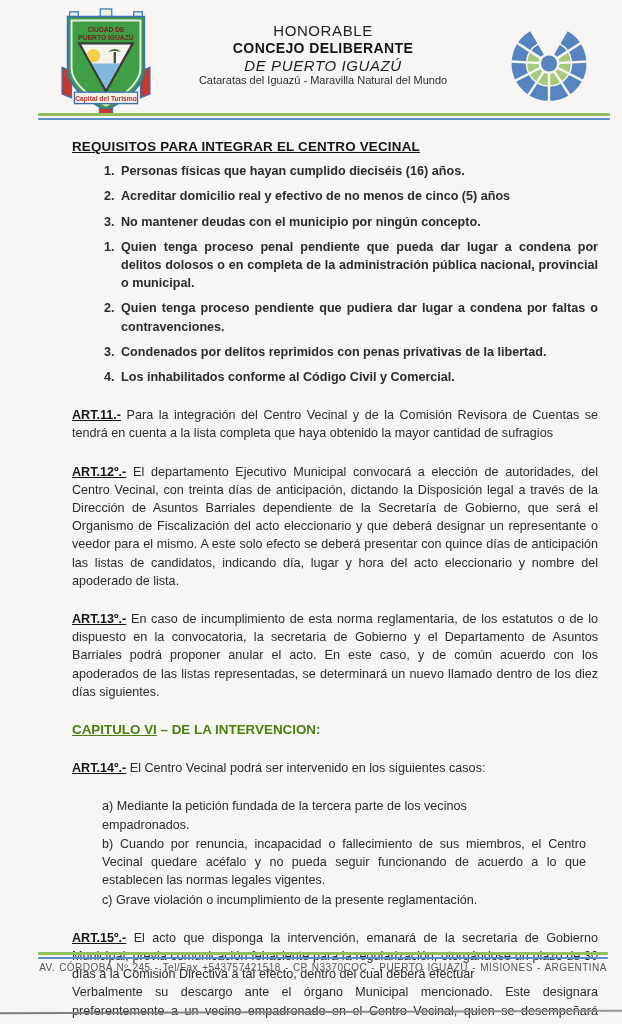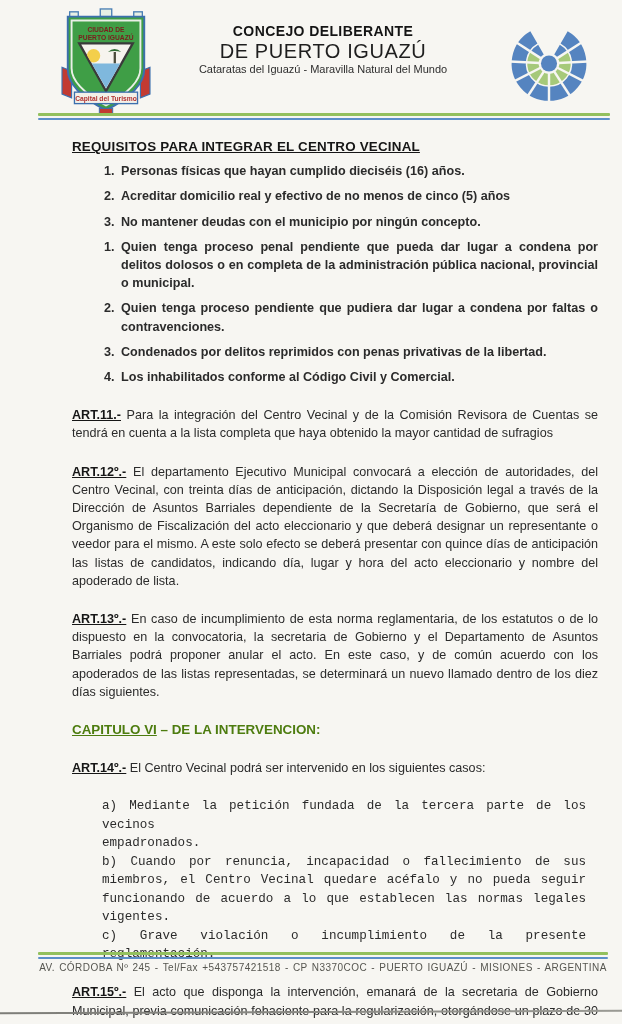--- a/index.html
+++ b/index.html
@@ -8,36 +8,36 @@
     background:#f7f6f2;
     font-family:"Liberation Sans", sans-serif;
     color:#2b2b2b;
   }
   
   .header{position:absolute;top:8px;left:0;right:0;height:104px;display:flex;align-items:flex-start;}
   .crest-wrap{margin-left:58px;width:96px;flex:0 0 auto;}
   .header-center{flex:1 1 auto;text-align:center;padding-top:14px;}
   .org1{font-size:15px;letter-spacing:.6px;color:#1e1e1e;}
   .org2{font-size:14px;font-weight:bold;letter-spacing:.4px;color:#141414;margin-top:1px;}
-  .org3{font-size:20px;letter-spacing:.6px;color:#1e1e1e;margin-top:1px;}
+  .org3{font-size:15px;letter-spacing:.6px;color:#1e1e1e;margin-top:1px;font-style:italic;}
   .tagline{font-size:11px;color:#2e2e2e;}
   .sunlogo-wrap{width:118px;flex:0 0 auto;margin-right:12px;padding-top:12px;}
   .stripes{position:absolute;left:38px;right:12px;top:113px;}
   .stripe-green{height:2.5px;background:#93c05e;border-radius:1px;}
   .stripe-blue{height:2px;background:#5b8fc9;margin-top:2px;border-radius:1px;}
   
   .content{position:absolute;left:72px;right:24px;top:128px;font-size:12.6px;line-height:18.2px;}
   .doc-heading{font-size:13.4px;font-weight:bold;text-decoration:underline;letter-spacing:.2px;color:#161616;margin:10px 0 5px 0;}
   ol.doc-list{margin:6px 0 5px 0;padding-left:46px;font-weight:bold;}
   ol.doc-list li{margin-bottom:7px;text-align:justify;padding-left:3px;}
   p.article{margin:20px 0;text-align:justify;white-space:pre-line;}
   .art-label{font-weight:bold;text-decoration:underline;color:#161616;}
   .chapter-heading{font-size:13.4px;font-weight:bold;color:#4d7c0f;margin:13px 0 6px 0;}
   .chapter-underlined{text-decoration:underline;}
-  .sub-item{margin:0 12px 1px 30px;text-align:justify;white-space:pre-line;font-family:Liberation Mono, monospace;}
+  .sub-item{margin:0 12px 1px 30px;text-align:justify;white-space:pre-line;}
   .art14-intro{margin:9px 0 1px 0;}
   
   .footer{position:absolute;left:38px;right:14px;top:952px;}
   .footer-text{text-align:center;font-size:10px;color:#55554f;letter-spacing:.45px;margin-top:3px;word-spacing:1px;}
   .scan-edge{position:absolute;left:0;right:0;top:1011px;height:2px;background:linear-gradient(90deg,#7d7d78,#9a9a94);transform:rotate(-.25deg);}
   svg text{font-family:"Liberation Sans", sans-serif;}
 </style>
 </head>
 <body>
 
@@ -73,20 +73,21 @@
       </g>
 
       <rect x="17" y="88" width="66" height="12" fill="#f3f0e8" stroke="#3c6fae" stroke-width="1.4"></rect>
       <text x="50" y="97" text-anchor="middle" font-size="7" font-weight="bold" fill="#b03030">Capital del Turismo</text>
 
       <rect x="43" y="105" width="14" height="6" fill="#c23a32" stroke="#3c6fae" stroke-width="1"></rect>
     </svg>
   </div>
 
   <div class="header-center">
+    <div class="org1">HONORABLE</div>
     <div class="org2">CONCEJO DELIBERANTE</div>
     <div class="org3">DE PUERTO IGUAZÚ</div>
     <div class="tagline">Cataratas del Iguazú - Maravilla Natural del Mundo</div>
   </div>
 
   <div class="sunlogo-wrap">
     <svg viewBox="0 0 120 92" width="114" height="87">
 
       <path d="M 76 18.3 A 32 32 0 1 1 44 18.3" fill="none" stroke="#5584c0" stroke-width="15"></path>
 

